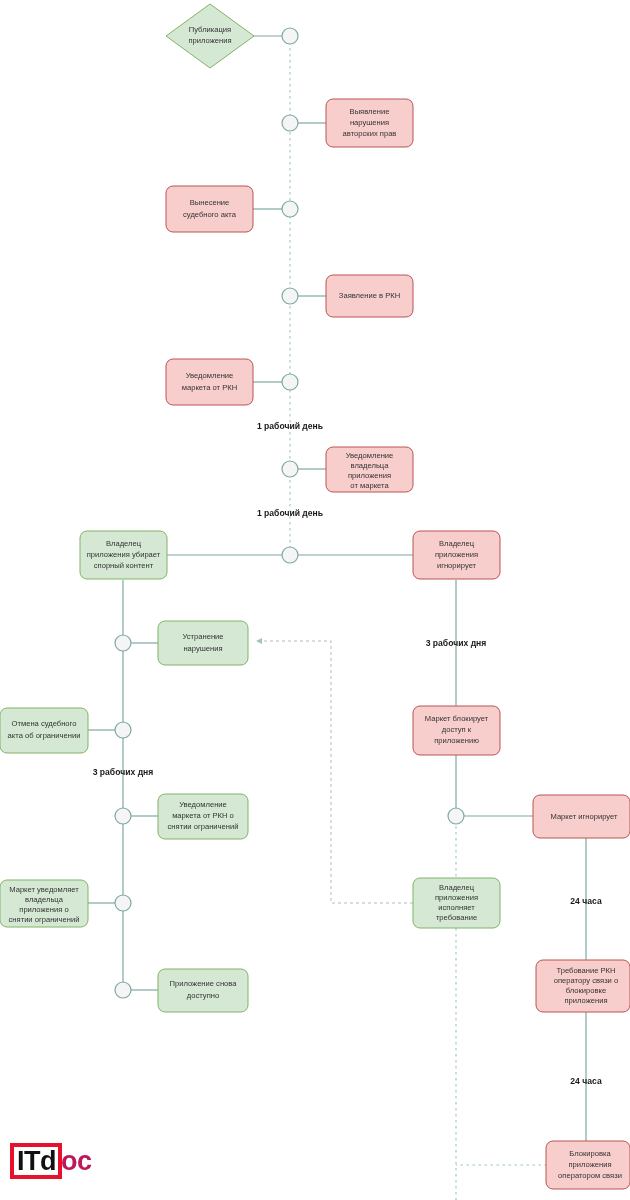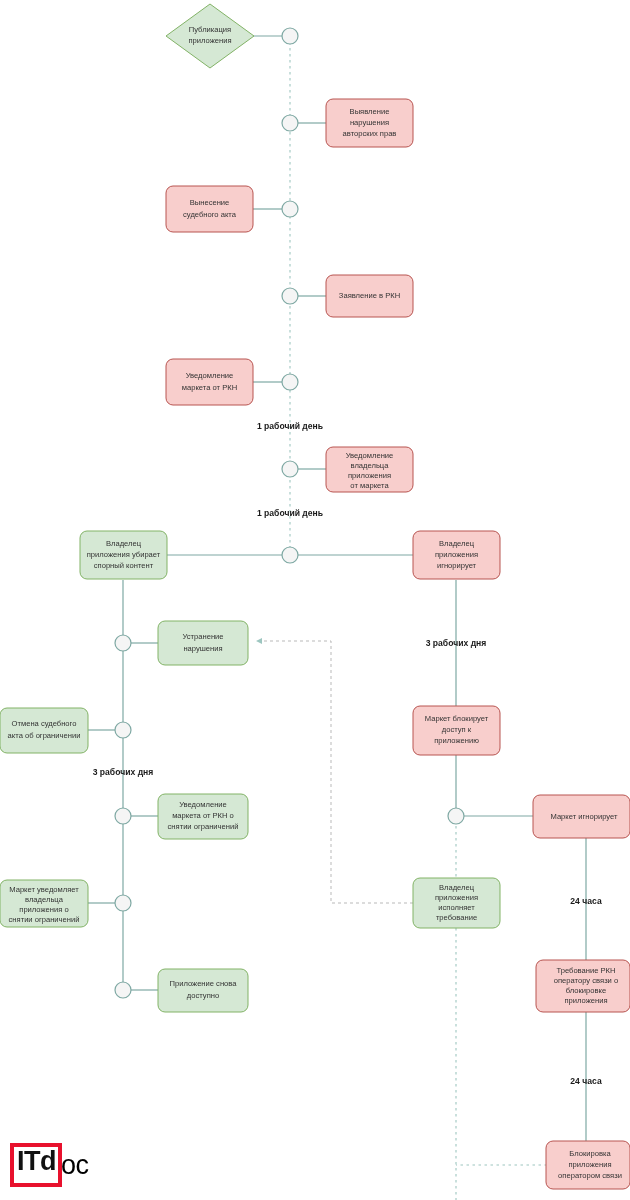--- a/index.html
+++ b/index.html
@@ -76,33 +76,33 @@
   }
   #logo {
     position: absolute;
     left: 10px;
     top: 1143px;
     display: flex;
     align-items: center;
   }
   .logo-box {
     border: 4px solid #e8112d;
-    padding: 0px 2px 8px 3px;
+    padding: 0px 2px 0px 3px;
     font-size: 27px;
     font-weight: bold;
     font-family: "Liberation Sans", sans-serif;
     color: #111111;
     line-height: 1.04;
     letter-spacing: -0.5px;
   }
   .logo-tail {
     font-size: 27px;
-    font-weight: normal;
-    font-family: "Liberation Sans", sans-serif;
-    color: #000000;
+    font-weight: bold;
+    font-family: "Liberation Sans", sans-serif;
+    color: #be185d;
     margin-left: -1px;
     line-height: 1.04;
     letter-spacing: -0.5px;
   }
 </style>
 </head>
 <body>
 
 <svg id="diagram" viewBox="0 0 630 1200">
 

